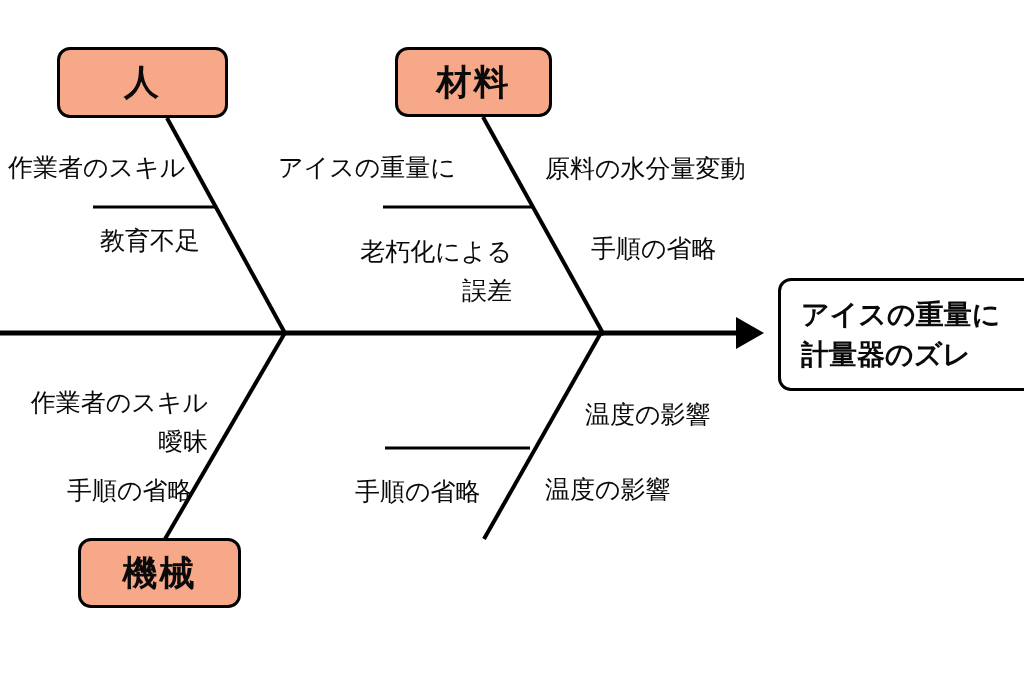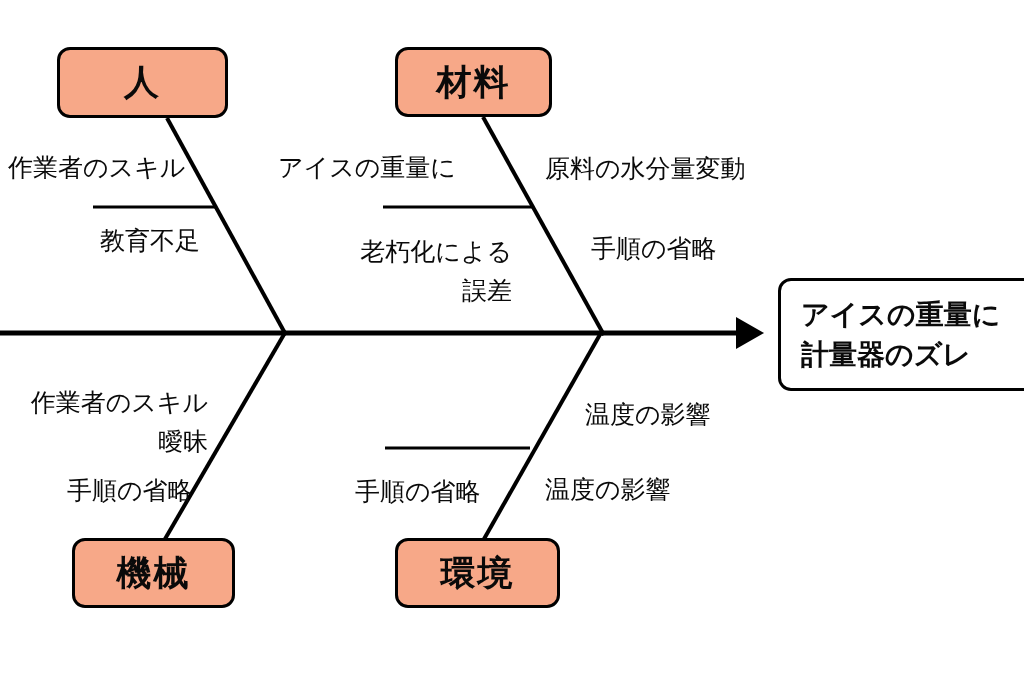--- a/index.html
+++ b/index.html
@@ -29,21 +29,21 @@
     display: flex;
     align-items: center;
     justify-content: center;
     font-weight: bold;
     font-size: 35px;
     letter-spacing: 2px;
     box-sizing: border-box;
   }
   .cat-people      { left: 57px;  top: 47px;  width: 171px; height: 71px; }
   .cat-materials   { left: 395px; top: 47px;  width: 157px; height: 70px; }
-  .cat-machine     { left: 72px;  top: 538px; width: 163px; height: 70px; justify-content: center; }
+  .cat-machine     { left: 78px;  top: 538px; width: 163px; height: 70px; justify-content: center; }
   .cat-environment { left: 395px; top: 538px; width: 165px; height: 70px; }
 
   .cause {
     position: absolute;
     font-size: 25px;
     line-height: 1.25;
     white-space: pre-line;
   }
   .cause.right { text-align: right; line-height: 1.55; }
 
@@ -99,23 +99,20 @@
 
   <div class="cat-box cat-people">
     <span>人</span>
   </div>
   <div class="cat-box cat-materials">
     <span>材料</span>
   </div>
   <div class="cat-box cat-machine">
     <span>機械</span>
   </div>
-  <div class="cat-box cat-environment">
-    <span>環境</span>
-  </div>
 
   <div class="cause c-people-1">作業者のスキル</div>
   <div class="cause c-people-2">教育不足</div>
 
   <div class="cause c-mat-1">アイスの重量に</div>
   <div class="cause c-mat-3">原料の水分量変動</div>
   <div class="cause right c-mat-2">老朽化による
 誤差</div>
   <div class="cause c-mat-4">手順の省略</div>
 

